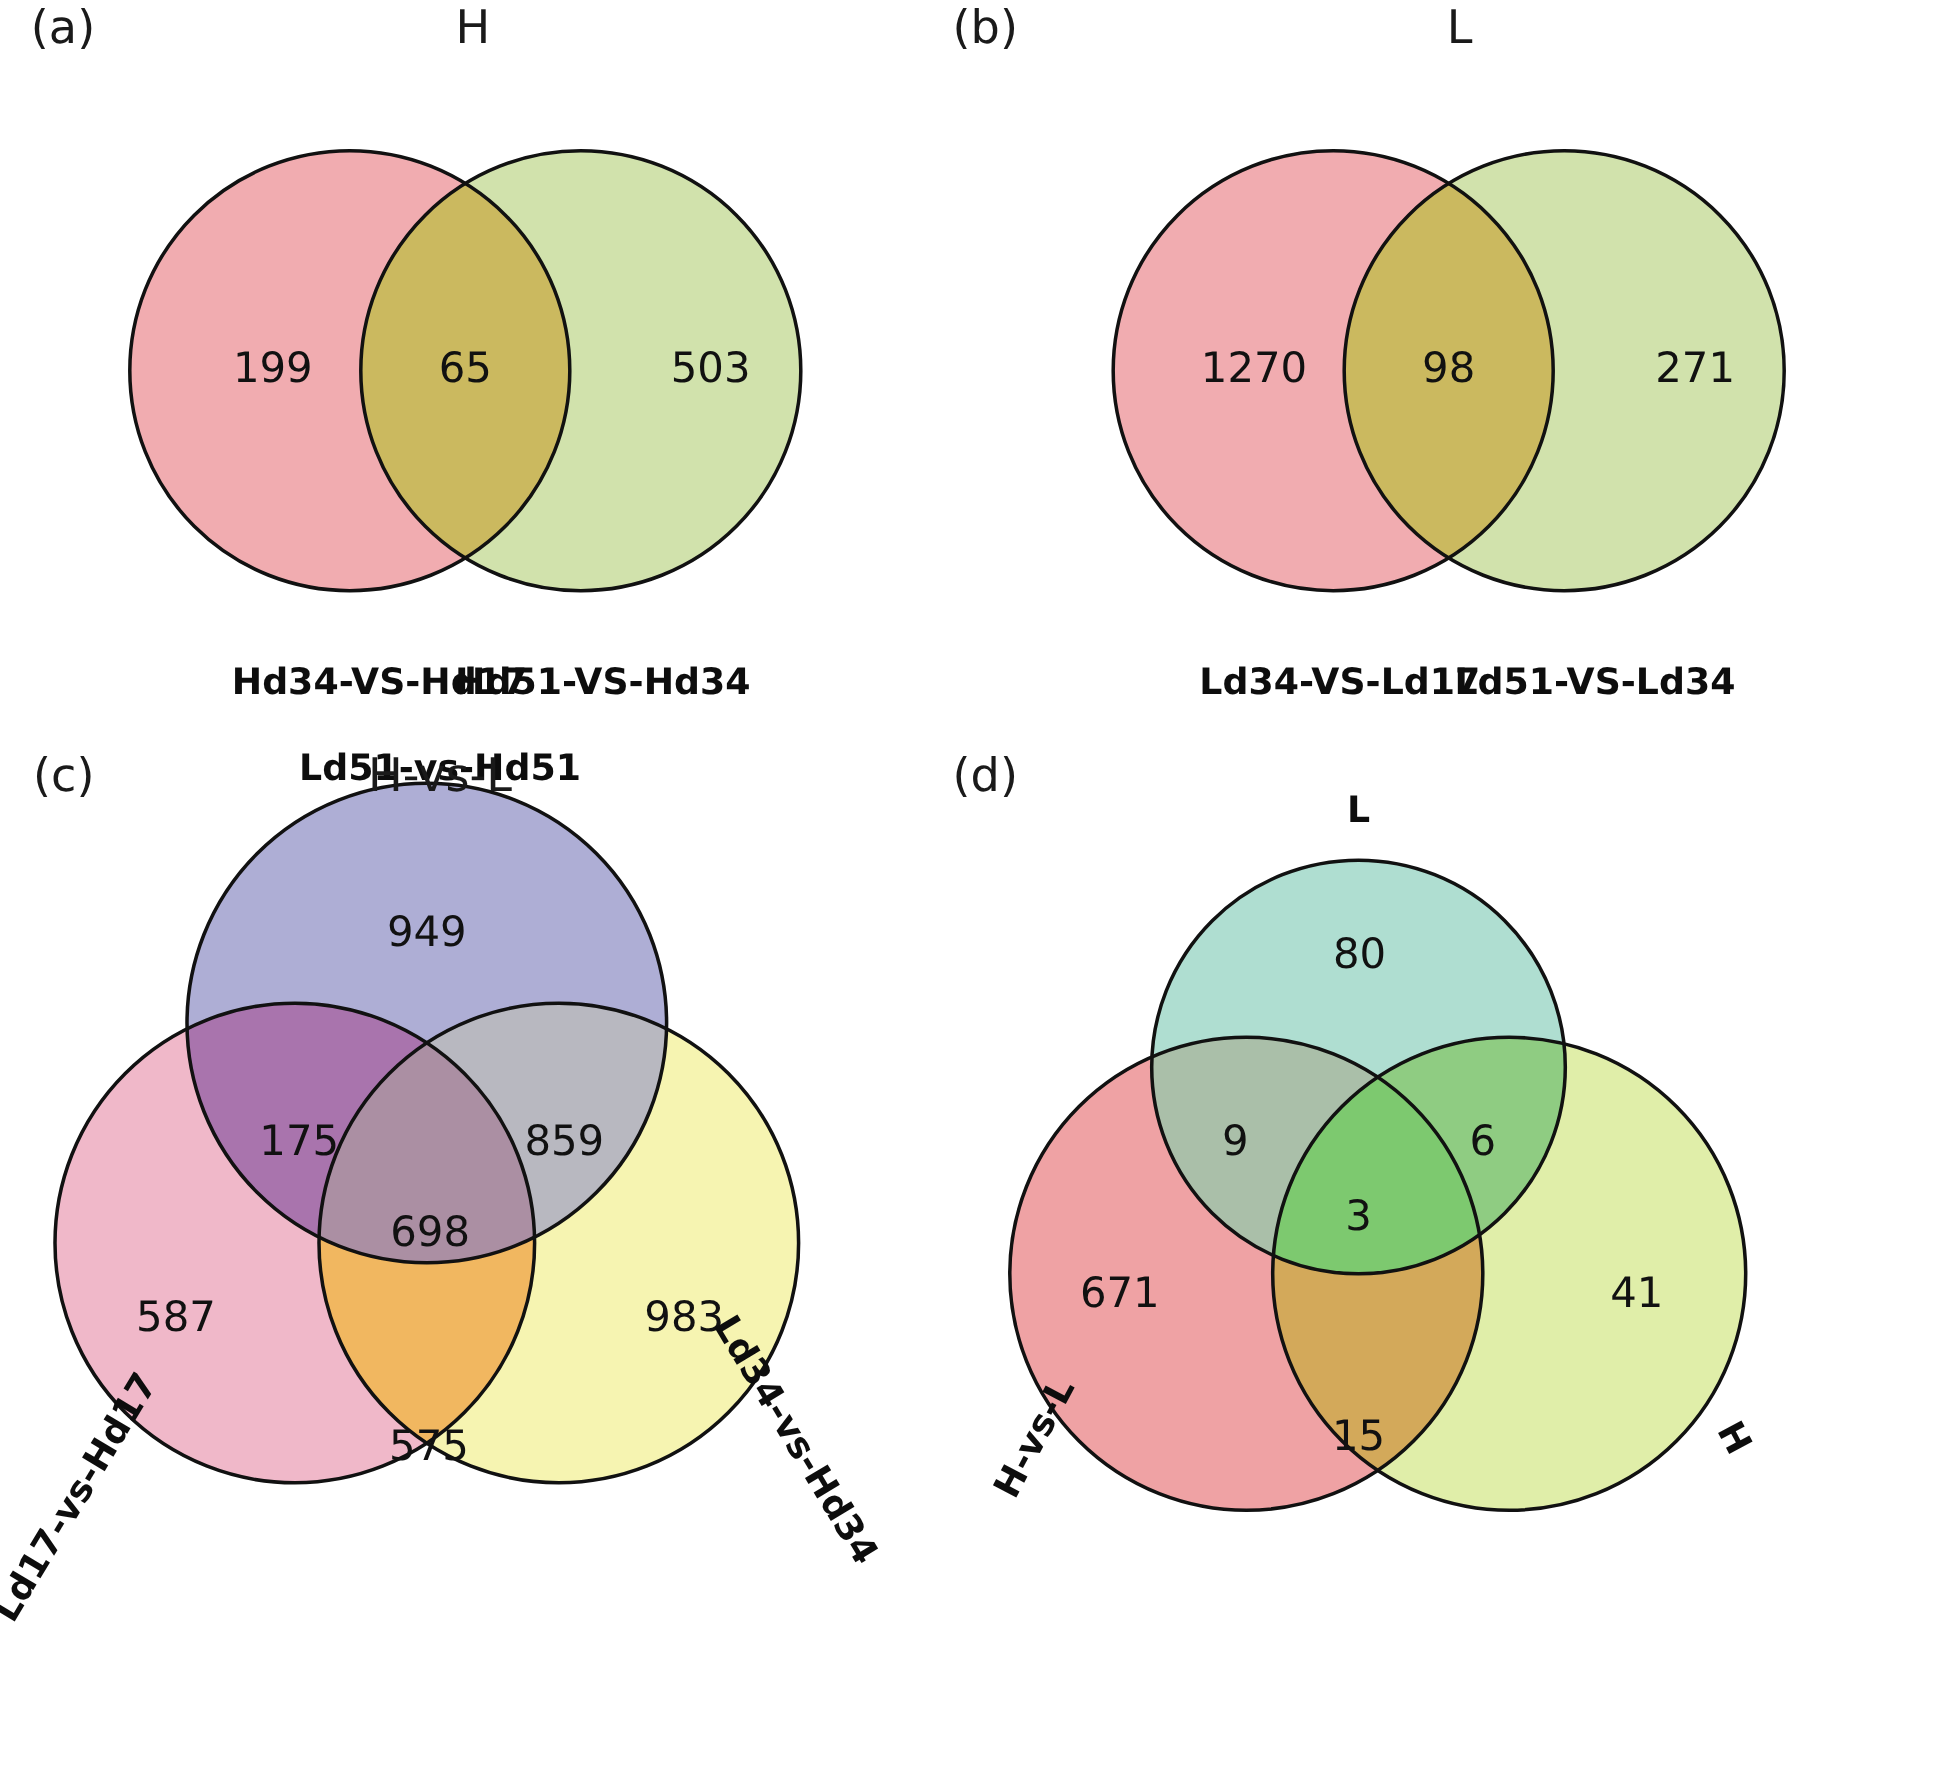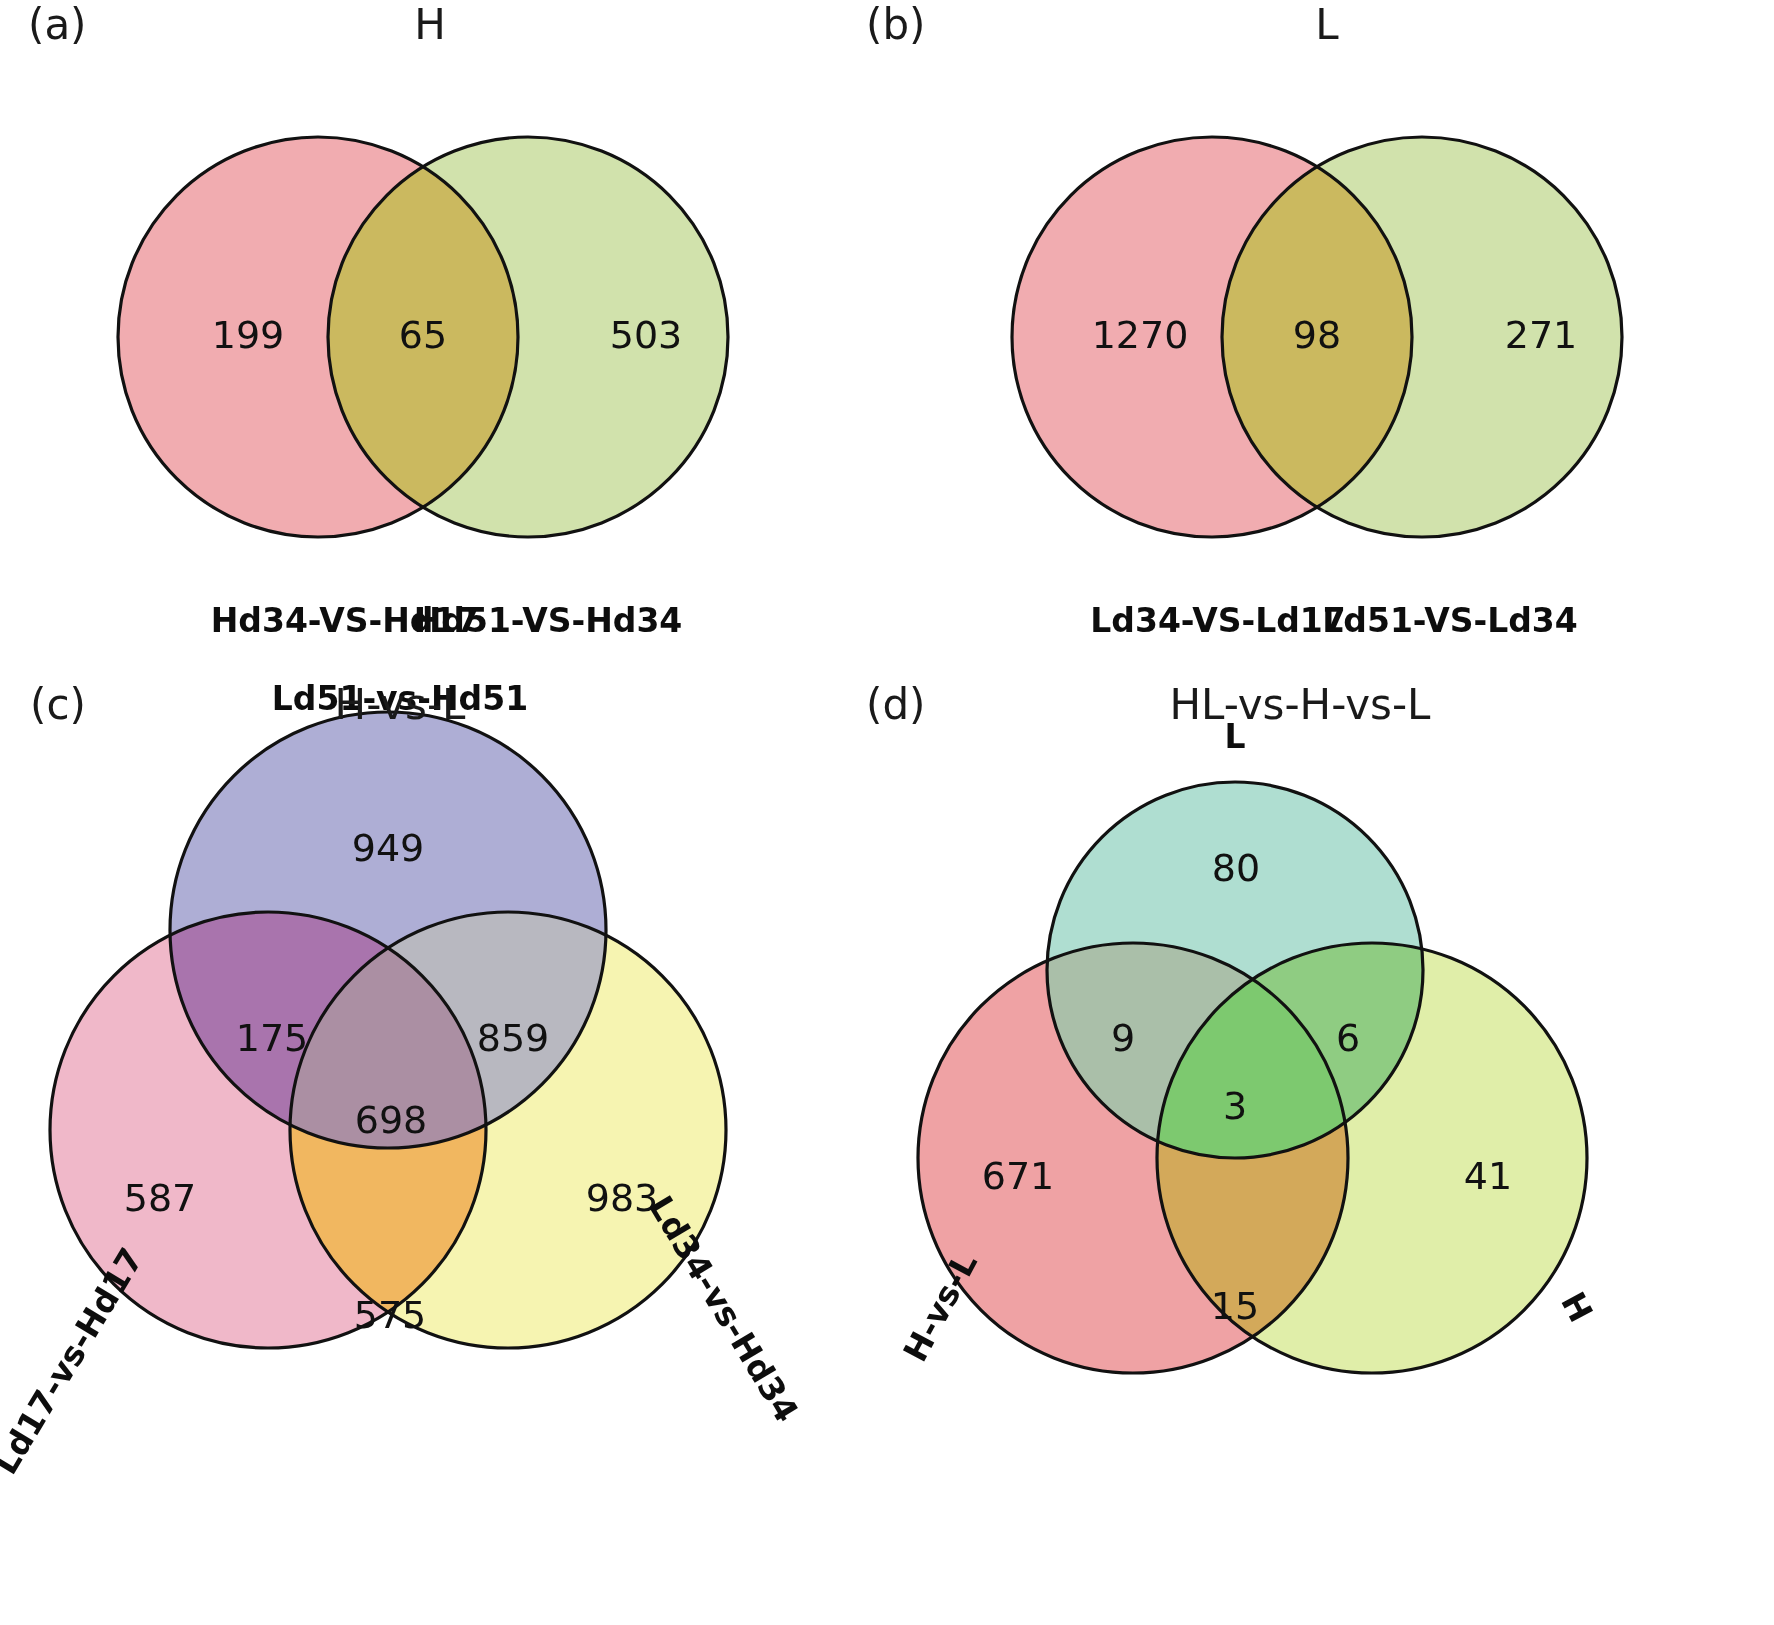--- a/index.html
+++ b/index.html
@@ -178,21 +178,20 @@
       <text class="venn-count" x="391" y="442">698</text>
 
       <text class="set-label" x="400" y="20">Ld51-vs-Hd51</text>
       <text class="set-label" x="70" y="682" transform="rotate(-59 70 682)">Ld17-vs-Hd17</text>
       <text class="set-label" x="722" y="630" transform="rotate(59 722 630)">Ld34-vs-Hd34</text>
     </svg>
   </div>
 
   <div class="panel" id="panel-d">
     <div class="panel-letter" style="left:-14px; top:0px;">(d)</div>
-    <div class="panel-title" style="left:0px; top:0px; width:840px;">HL-vs-H-vs-L</div>
 
     <svg width="894" height="895" viewBox="0 0 894 895">
       <defs>
         <clipPath id="d-clipTop">
             <circle cx="355" cy="290" r="188"></circle>
           </clipPath>
         <clipPath id="d-clipLeft">
             <circle cx="253" cy="478" r="215"></circle>
           </clipPath>
         <clipPath id="d-clipRight">

